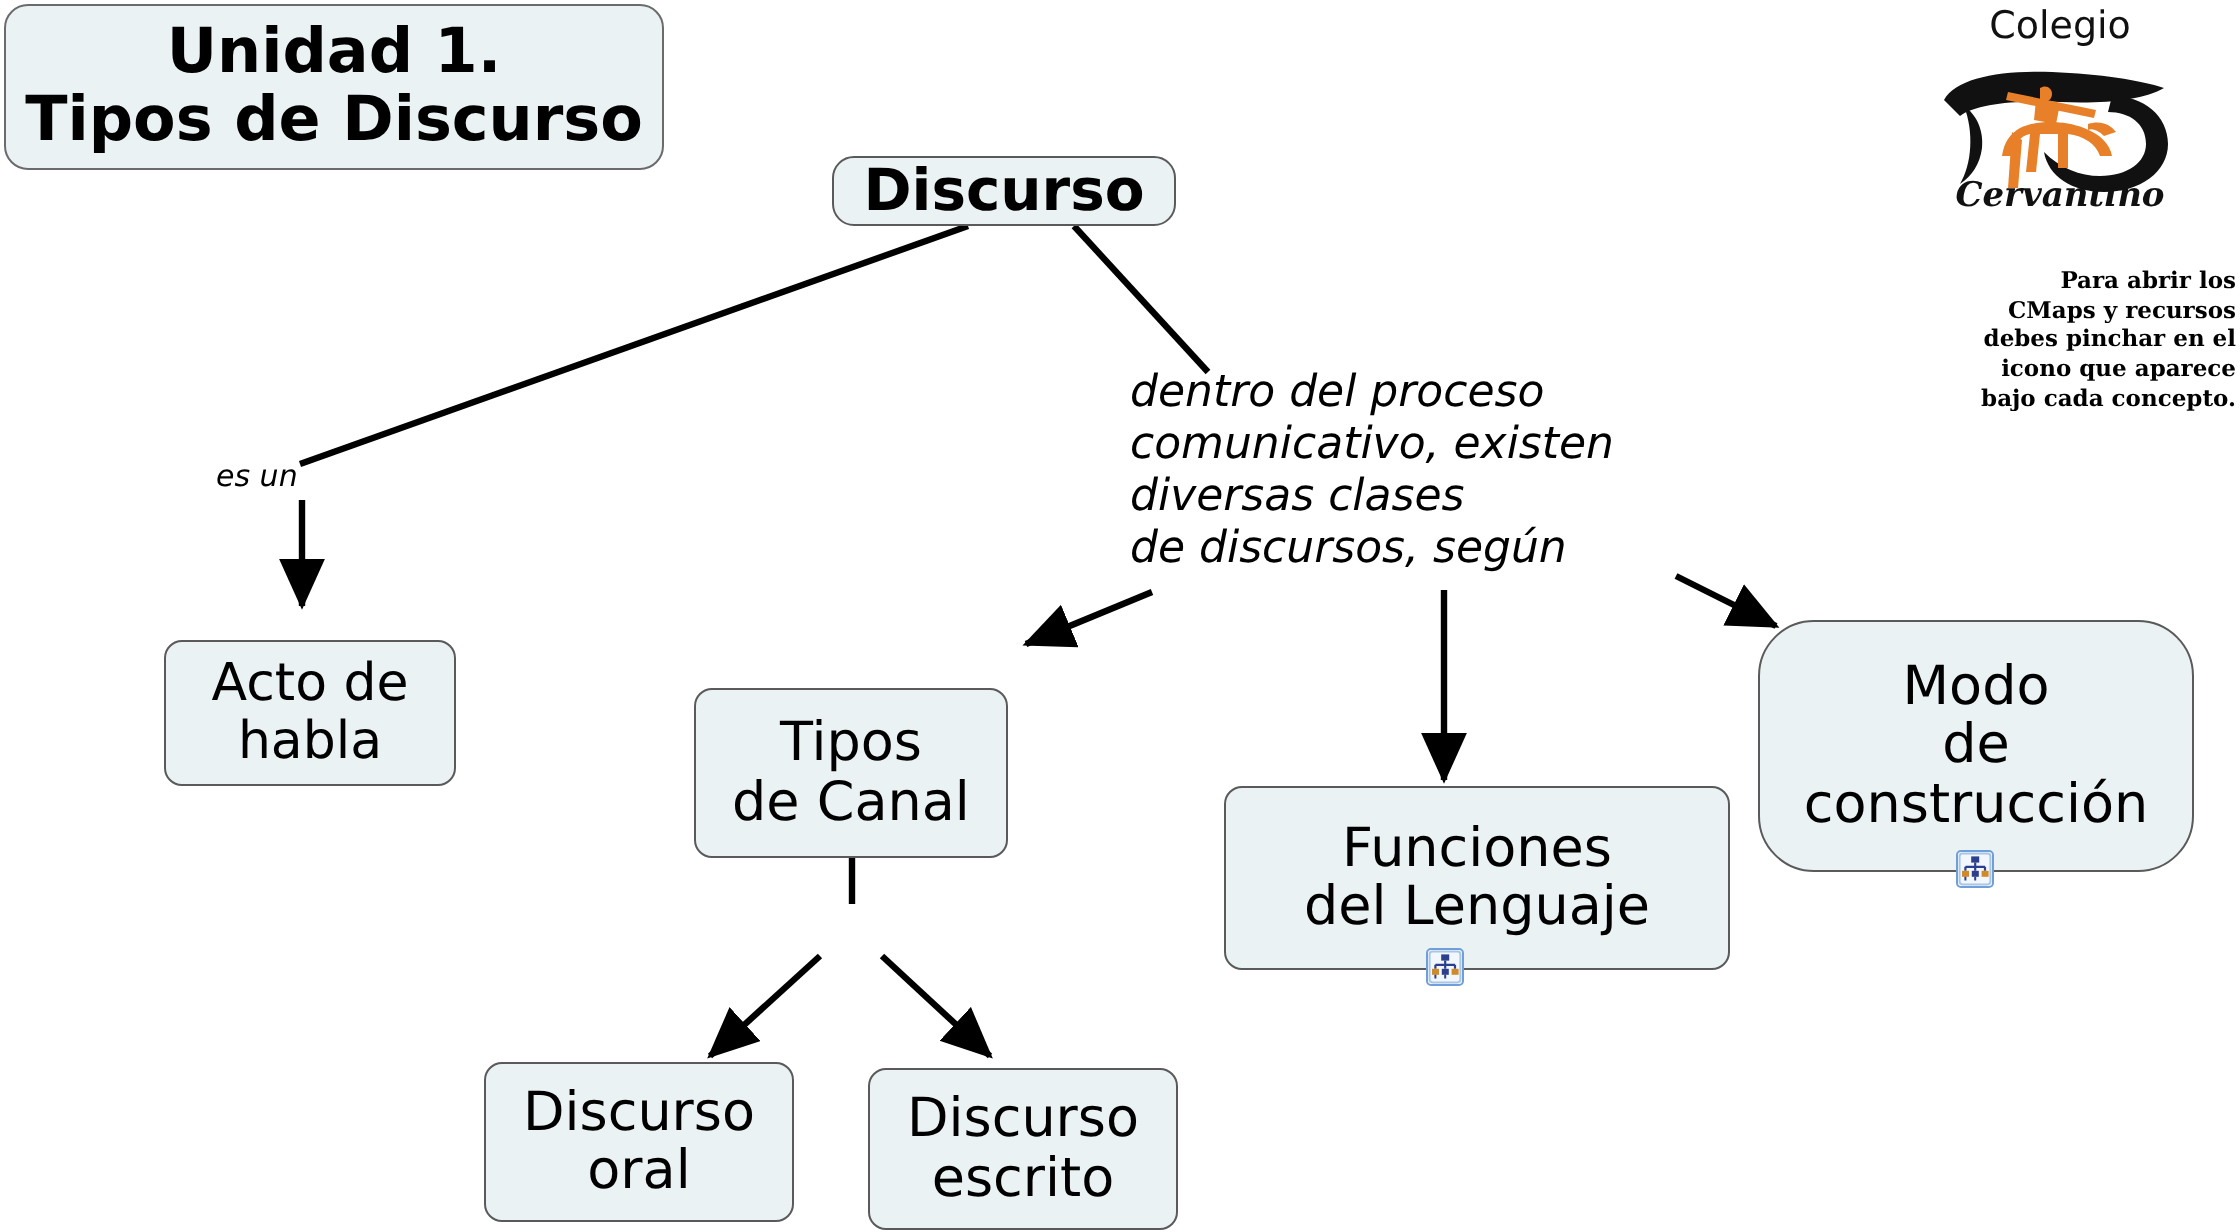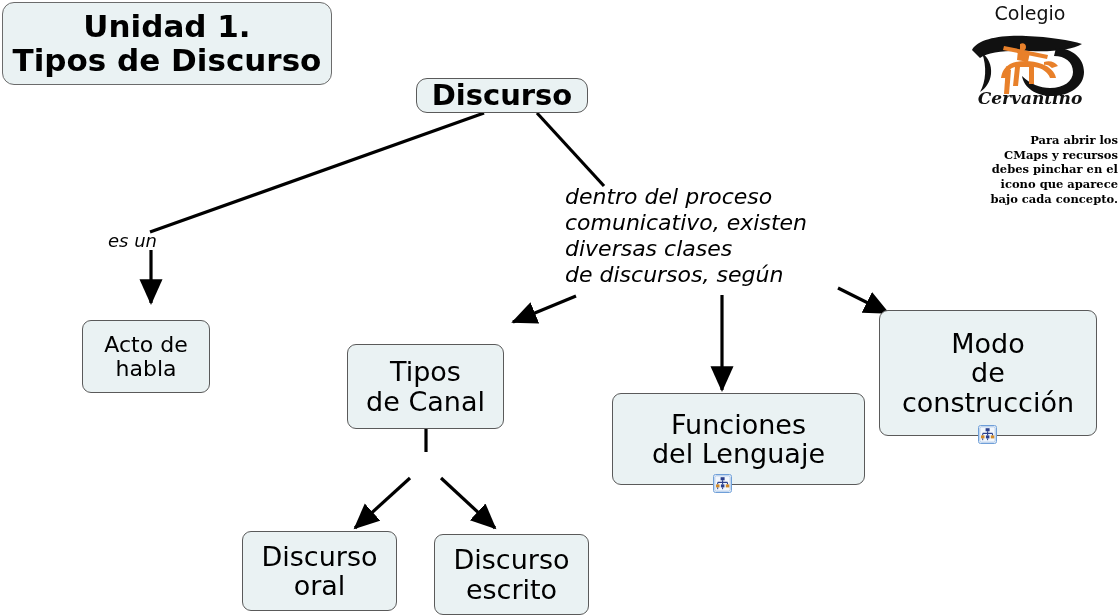--- a/index.html
+++ b/index.html
@@ -157,40 +157,40 @@
   </div>
 
   <div id="logo-caption" style="left:943px; top:133px; width:175px; font-size:11.5px;">Para abrir los
 CMaps y  recursos
 debes pinchar en el
 icono que aparece
 bajo cada concepto.</div>
 
   <div class="node root" style="left:416px; top:78px; width:172px; height:35px; font-size:29px;">Discurso</div>
 
-  <div class="node" style="left:82px; top:320px; width:128px; height:73px; font-size:22px;">Acto de
+  <div class="node" style="left:82px; top:320px; width:146px; height:73px; font-size:26px;">Acto de
 habla</div>
 
   <div class="node" style="left:347px; top:315px; width:157px; height:85px; font-size:27px;margin-top:29px;">Tipos
 de Canal</div>
 
   <div class="node" style="left:612px; top:393px; width:253px; height:92px; font-size:27px;">Funciones
 del Lenguaje</div>
 
-  <div class="node" style="left:879px; top:310px; width:218px; height:126px; font-size:27px;">Modo
+  <div class="node" style="left:879px; top:310px; width:218px; height:126px; font-size:27px;border-radius:28px;">Modo
 de
 construcción</div>
 
   <div class="node" style="left:242px; top:531px; width:155px; height:80px; font-size:27px;">Discurso
 oral</div>
 
   <div class="node" style="left:434px; top:534px; width:155px; height:81px; font-size:27px;">Discurso
 escrito</div>
 
-  <div class="linklabel" style="left:108px; top:230px; width:90px; font-size:18px;">es un</div>
+  <div class="linklabel" style="left:108px; top:230px; width:90px; font-size:15px;">es un</div>
 
   <div class="linklabel" style="left:565px; top:184px; width:295px; font-size:22px;">dentro del proceso
 comunicativo, existen
 diversas clases
 de discursos, según</div>
 
 
   <svg class="cmapicon" style="left:713px; top:474px;" viewBox="0 0 19 19" xmlns="http://www.w3.org/2000/svg">
     <rect x="0.5" y="0.5" width="18" height="18" rx="2" fill="#fdfdfd" stroke="#6f9fd8"></rect>
     <rect x="1.8" y="1.8" width="15.4" height="15.4" rx="1.4" fill="#f2f7fd" stroke="#a9c6e8"></rect>

